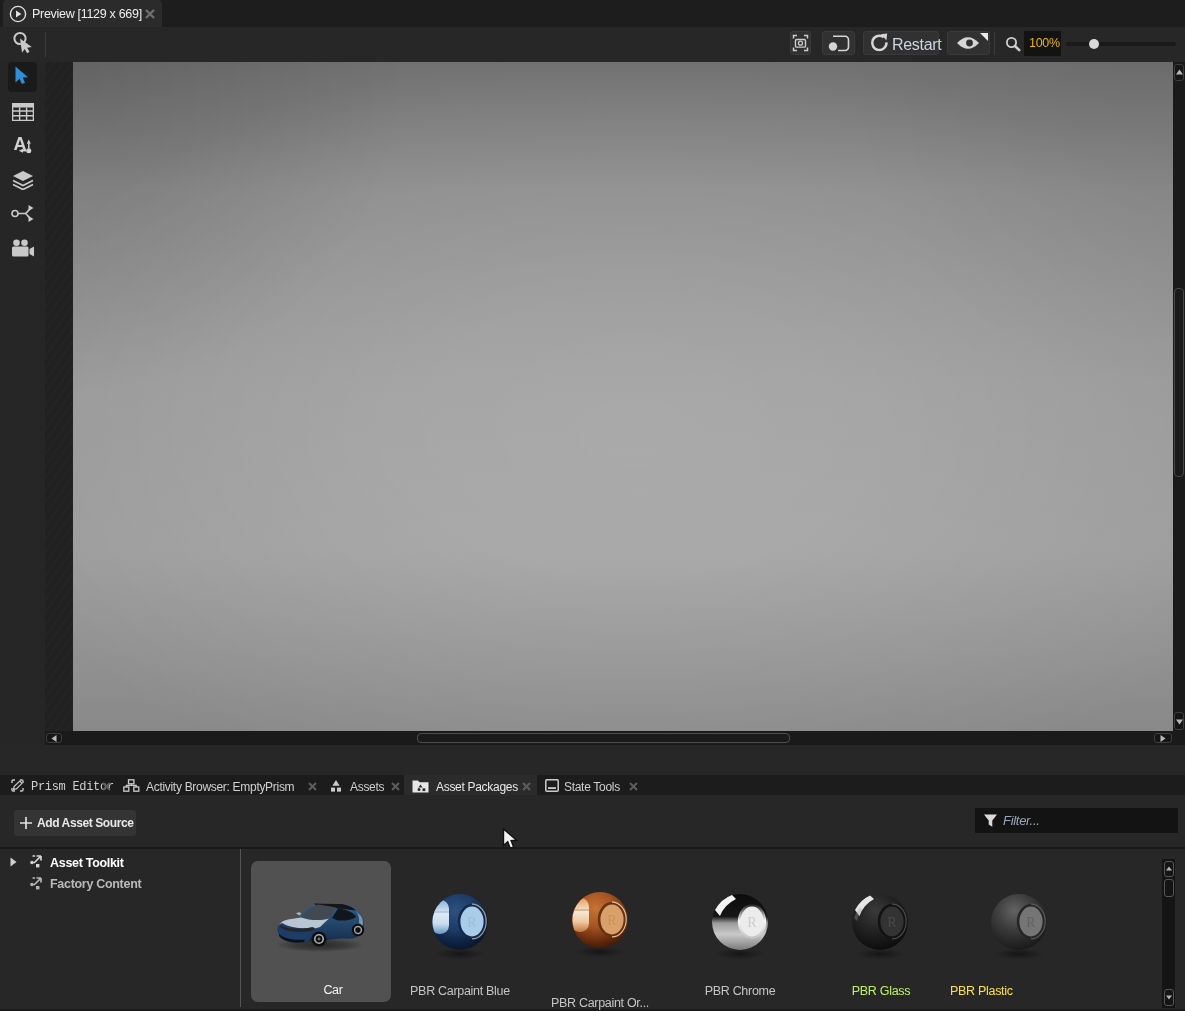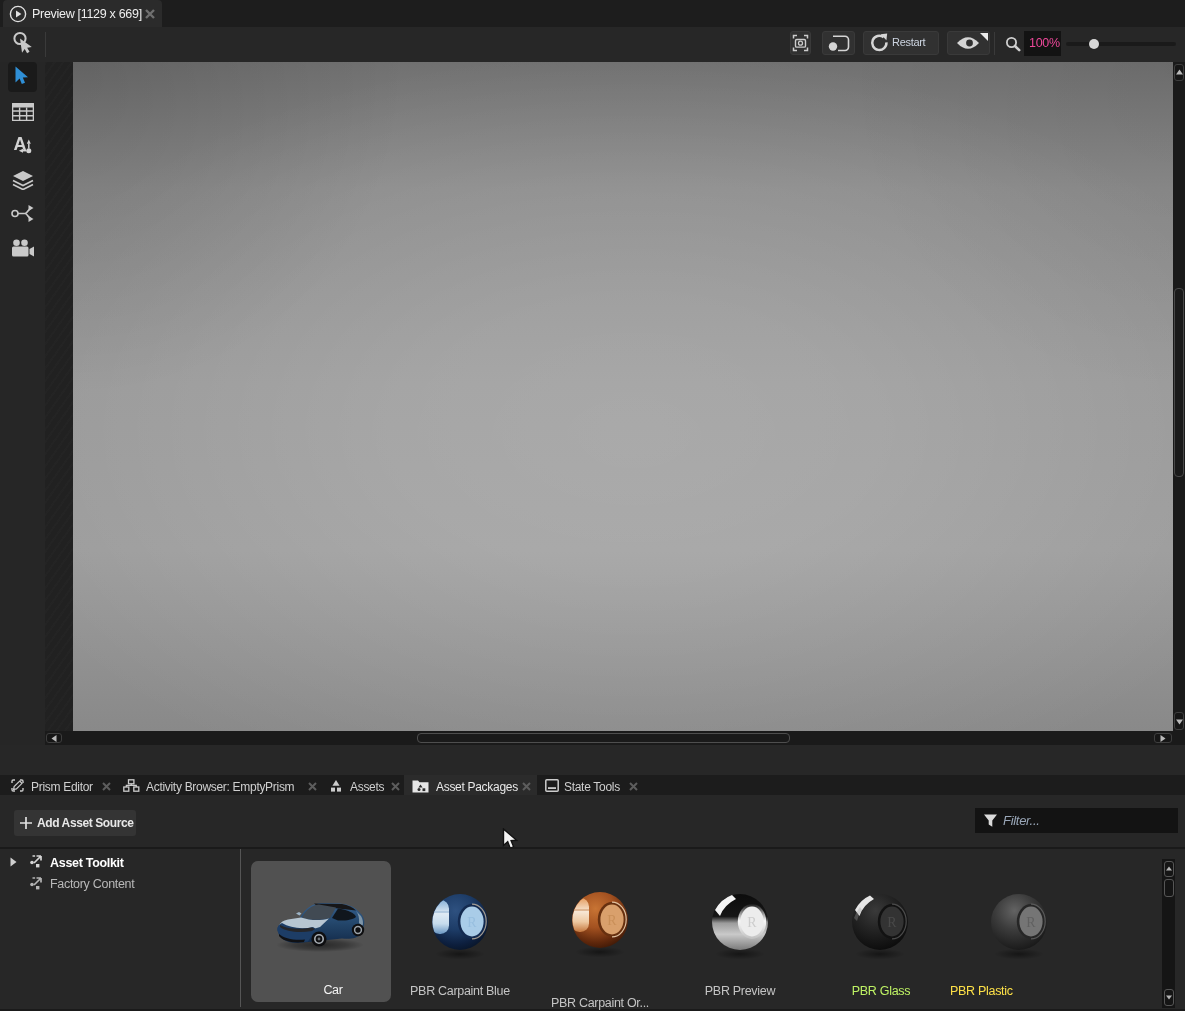--- a/index.html
+++ b/index.html
@@ -44,37 +44,37 @@
   <div class="abs" style="left:822px;top:31px;width:33px;height:24px;background:#313131;border:1px solid #3a3a3a;border-radius:3px;"></div>
   <svg class="abs" style="left:828px;top:35px;" width="22" height="17" viewBox="0 0 22 17">
     <path d="M5 1.2 H17 a3.5 3.5 0 0 1 3.5 3.5 V12 a3.5 3.5 0 0 1 -3.5 3.5 H10" fill="none" stroke="#d5d5d5" stroke-width="1.6"></path>
     <circle cx="5" cy="11.5" r="4.2" fill="#d5d5d5"></circle>
   </svg>
   <div class="abs" style="left:863px;top:31px;width:76px;height:24px;background:#313131;border:1px solid #3a3a3a;border-radius:3px;"></div>
   <svg class="abs" style="left:869px;top:33px;" width="21" height="21" viewBox="0 0 21 21">
     <path d="M14.6 4.2 A7.1 7.1 0 1 0 17.4 9.3" fill="none" stroke="#d5d5d5" stroke-width="2.5"></path>
     <path d="M11.6 1.2 L18.2 0.6 L17.4 7.2 Z" fill="#d5d5d5"></path>
   </svg>
-  <div class="abs txt" style="left:892px;top:36px;color:#ccd4e0;font-size:11px;">Restart</div>
+  <div class="abs txt" style="left:892px;top:36px;color:#ccd4e0;font-size:16px;">Restart</div>
   <div class="abs" style="left:947px;top:31px;width:43px;height:24px;background:#313131;border:1px solid #3a3a3a;border-radius:3px;"></div>
   <svg class="abs" style="left:956px;top:36px;" width="24" height="14" viewBox="0 0 24 14">
     <path d="M1 7 Q12 -4.5 23 7 Q12 18.5 1 7 Z" fill="#d5d5d5"></path>
     <circle cx="13.5" cy="7" r="3.4" fill="#313131"></circle>
   </svg>
   <svg class="abs" style="left:980px;top:33px;" width="8" height="8" viewBox="0 0 8 8">
     <path d="M8 0 L8 8 L0 0 Z" fill="#ececec"></path>
   </svg>
   <div class="abs" style="left:994px;top:32px;width:1px;height:23px;background:#3a3a3a;"></div>
 
   <svg class="abs" style="left:1005px;top:36px;" width="16" height="16" viewBox="0 0 16 16">
     <circle cx="6.5" cy="6.5" r="4.6" fill="none" stroke="#cfcfcf" stroke-width="1.8"></circle>
     <path d="M10 10 L14.2 14.2" stroke="#cfcfcf" stroke-width="2.6" stroke-linecap="round"></path>
   </svg>
   <div class="abs" style="left:1024px;top:31px;width:37px;height:25px;background:#131313;"></div>
-  <div class="abs txt" style="left:1029px;top:36px;color:#ec4899;font-size:12.5px;">100%</div>
+  <div class="abs txt" style="left:1029px;top:36px;color:#eab308;font-size:12.5px;">100%</div>
   <div class="abs" style="left:1066px;top:42px;width:110px;height:4px;background:#1a1a1a;border-radius:2px;"></div>
   <div class="abs" style="left:1089px;top:39px;width:10px;height:10px;background:#d8d8d8;border-radius:50%;"></div>
 
   <div class="abs" style="left:0;top:62px;width:45px;height:683px;background:#262626;"></div>
   <div class="abs" style="left:45px;top:62px;width:28px;height:683px;background:
     repeating-linear-gradient(125deg, rgba(255,255,255,0.010) 0 2px, rgba(0,0,0,0) 2px 7px), #212121;"></div>
 
   <div class="abs" style="left:8px;top:62px;width:29px;height:30px;background:#1a1a1a;border-radius:4px;"></div>
   <svg class="abs" style="left:14px;top:66px;" width="18" height="22" viewBox="0 0 18 22">
     <path d="M1.5 0.5 L1.5 16.5 L5.6 12.6 L7.8 18 L11 16.7 L8.8 11.5 L14 11.3 Z" fill="#2f8fd6"></path>
@@ -150,21 +150,21 @@
 
   <div class="abs" style="left:0;top:795px;width:1185px;height:52px;background:#272727;"></div>
   <div class="abs" style="left:404px;top:775px;width:133px;height:20px;background:#2b2b2b;"></div>
 
   <div id="tabs-bottom">
 
     <svg class="abs" style="left:11px;top:779px;" width="13" height="13" viewBox="0 0 13 13">
       <path d="M1 4 V2.2 A1.2 1.2 0 0 1 2.2 1 H4 M9 1 H10.8 A1.2 1.2 0 0 1 12 2.2 V4 M12 9 V10.8 A1.2 1.2 0 0 1 10.8 12 H9 M4 12 H2.2 A1.2 1.2 0 0 1 1 10.8 V9" fill="none" stroke="#c9c9c9" stroke-width="1.4"></path>
       <path d="M8.7 2 L11 4.3 L5.4 9.9 L2.6 10.4 L3.1 7.6 Z" fill="none" stroke="#c9c9c9" stroke-width="1.2"></path>
     </svg>
-    <div class="abs txt" style="left:31px;top:780px;">Prism Editor</div>
+    <div class="abs txt" style="left:31px;top:780px;font-family:Liberation Mono, monospace;">Prism Editor</div>
     <svg class="abs" style="left:102px;top:782px;" width="9" height="9" viewBox="0 0 9 9">
         <path d="M1 1 L8 8 M8 1 L1 8" stroke="#5d5d5d" stroke-width="2"></path>
       </svg>
 
     <svg class="abs" style="left:123px;top:779px;" width="17" height="13" viewBox="0 0 17 13">
       <rect x="5.5" y="0.8" width="5.4" height="4" fill="none" stroke="#cccccc" stroke-width="1.3"></rect>
       <rect x="0.8" y="8" width="5" height="4.2" fill="none" stroke="#cccccc" stroke-width="1.3"></rect>
       <rect x="10.8" y="8" width="5" height="4.2" fill="none" stroke="#cccccc" stroke-width="1.3"></rect>
       <path d="M8.2 4.8 V6.4 M3.3 8 V6.4 H13.3 V8" fill="none" stroke="#cccccc" stroke-width="1.2"></path>
     </svg>
@@ -239,21 +239,21 @@
       <rect x="7" y="11" width="3.4" height="3.4" fill="#d5d5d5"></rect>
       <path d="M3.5 3 l2.6 0" stroke="#d5d5d5" stroke-width="1.5"></path>
     </svg>
     <div class="abs txt" style="left:50px;top:856px;color:#ffffff;font-weight:bold;font-size:12.5px;">Asset Toolkit</div>
     <svg class="abs" style="left:29px;top:875px;" width="15" height="15" viewBox="0 0 15 15">
       <path d="M5 10 L12 3 M12 3 H7.5 M12 3 V7.5" stroke="#b5b5b5" stroke-width="1.7"></path>
       <circle cx="3" cy="9.5" r="1.8" fill="#b5b5b5"></circle>
       <rect x="7" y="11" width="3.4" height="3.4" fill="#b5b5b5"></rect>
       <path d="M3.5 3 l2.6 0" stroke="#b5b5b5" stroke-width="1.5"></path>
     </svg>
-    <div class="abs txt" style="left:50px;top:877px;color:#b9b9b9;font-weight:normal;font-size:12.5px;">Factory Content</div>
+    <div class="abs txt" style="left:50px;top:877px;color:#b9b9b9;font-weight:bold;font-size:12.5px;">Factory Content</div>
   </div>
 
   <div id="assets">
 
     <div class="abs" style="left:251px;top:861px;width:140px;height:141px;background:#515151;border-radius:7px;"></div>
     <svg class="abs" style="left:272px;top:894px;" width="100" height="62" viewBox="0 0 100 62">
       <defs>
         <radialGradient id="carsh" cx="50%" cy="50%" r="50%">
           <stop offset="0%" stop-color="#000" stop-opacity="0.5"></stop>
           <stop offset="60%" stop-color="#000" stop-opacity="0.28"></stop>
@@ -291,21 +291,21 @@
 
       <circle cx="86" cy="36" r="6.2" fill="#0e0e10"></circle>
       <circle cx="86" cy="36" r="3.4" fill="none" stroke="#9aa1a7" stroke-width="1.5"></circle>
 
       <path d="M27.5 21.5 L24 19.5 L27 18 L29.5 19.5 Z" fill="#9db4c6"></path>
     </svg>
     <div class="abs txt" style="left:251px;top:983px;width:164px;text-align:center;color:#f5f5f5;font-size:12.5px;">Car</div>
 
     <div class="abs txt" style="left:390px;top:984px;width:140px;text-align:center;font-size:12.5px;color:#c4c4c4;">PBR Carpaint Blue</div>
     <div class="abs txt" style="left:530px;top:996px;width:140px;text-align:center;font-size:12.5px;color:#c4c4c4;">PBR Carpaint Or...</div>
-    <div class="abs txt" style="left:670px;top:984px;width:140px;text-align:center;font-size:12.5px;color:#c4c4c4;">PBR Preview</div>
+    <div class="abs txt" style="left:670px;top:984px;width:140px;text-align:center;font-size:12.5px;color:#c4c4c4;">PBR Chrome</div>
     <div class="abs txt" style="left:811px;top:984px;width:140px;text-align:center;font-size:12.5px;color:#bef264;">PBR Glass</div>
     <div class="abs txt" style="left:950px;top:984px;width:140px;text-align:left;font-size:12.5px;color:#fde047;">PBR Plastic</div>
 
     <svg class="abs" style="left:428px;top:888px;" width="66" height="76" viewBox="0 0 66 76">
       <defs>
         <radialGradient id="shadow" cx="50%" cy="50%" r="50%">
           <stop offset="0%" stop-color="#000" stop-opacity="0.45"></stop>
           <stop offset="100%" stop-color="#000" stop-opacity="0"></stop>
         </radialGradient>
         <radialGradient id="blueb" cx="42%" cy="30%" r="75%">

